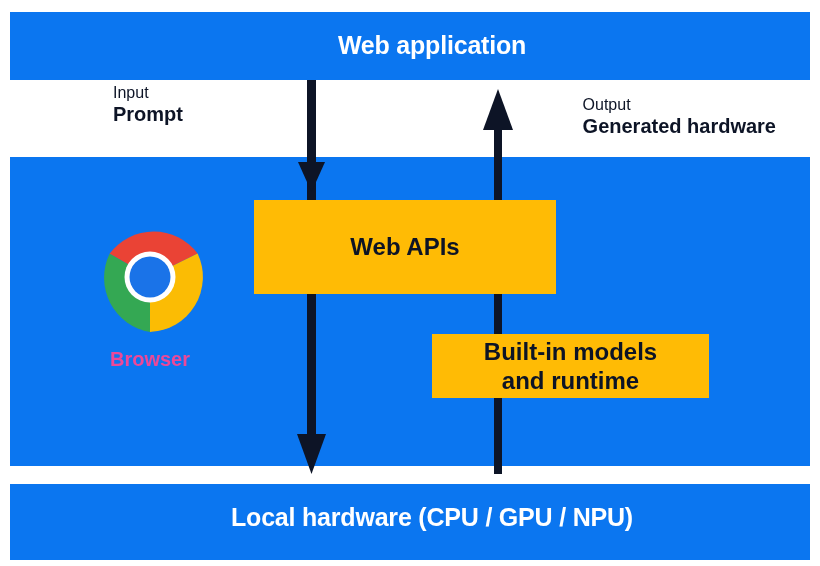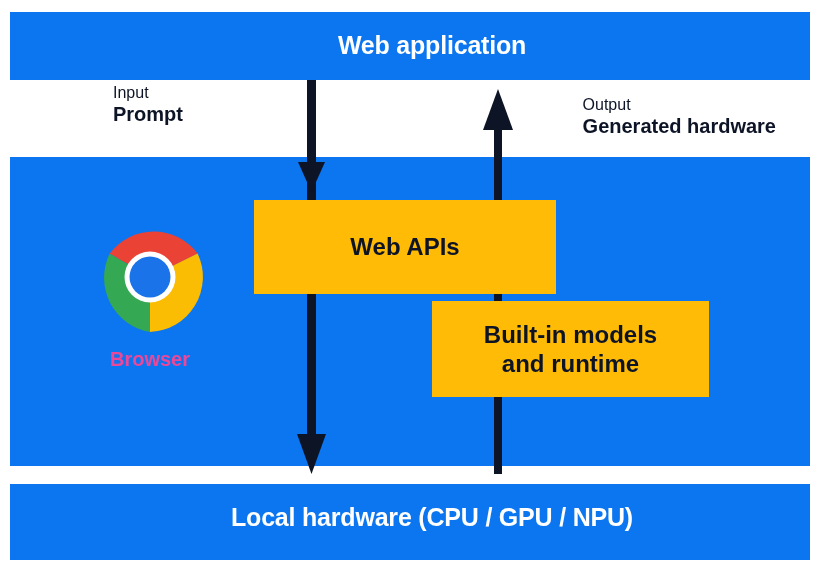--- a/index.html
+++ b/index.html
@@ -104,23 +104,23 @@
     z-index: 5;
   }
   .box-web-apis {
     left: 254px;
     top: 200px;
     width: 302px;
     height: 94px;
   }
   .box-built-in-models {
     left: 432px;
-    top: 301px;
+    top: 334px;
     width: 277px;
-    height: 96px;
+    height: 64px;
   }
 
   
   .browser-group {
     position: absolute;
     left: 70px;
     top: 222px;
     width: 160px;
     z-index: 4;
   }

